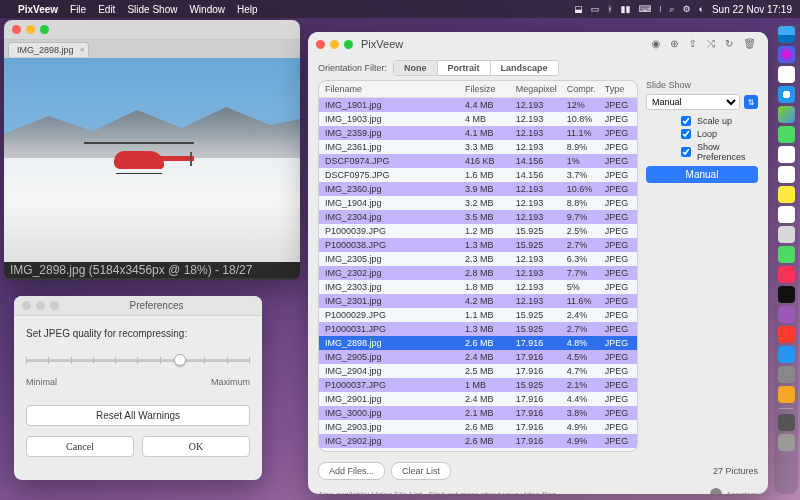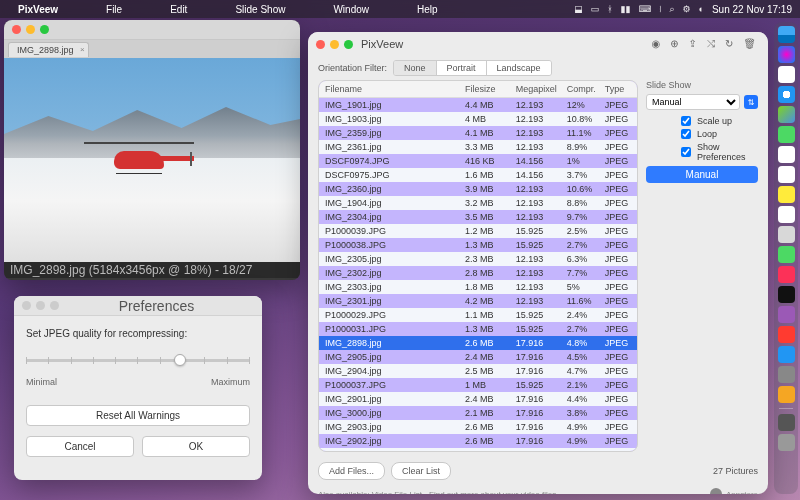--- a/index.html
+++ b/index.html
@@ -2,21 +2,21 @@
 <html><head>
 <meta charset="utf-8">
 <style>
 * { margin:0; padding:0; box-sizing:border-box; font-family:-apple-system,BlinkMacSystemFont,"Helvetica Neue",sans-serif; }
 body { width:800px; height:500px; overflow:hidden; position:relative; background:linear-gradient(160deg,#4a2c5e 0%,#5a3a7a 40%,#8a5a9a 70%,#b888b0 100%); }
 
 
 .menubar { position:absolute; top:0; left:0; right:0; height:18px; background:rgba(30,30,30,.55); backdrop-filter:blur(8px); display:flex; align-items:center; padding:0 8px; font-size:10px; color:#fff; z-index:100; }
 .menubar .apple { margin-right:10px; font-size:10px; }
 .menubar .app-name { font-weight:600; margin-right:12px; }
-.menubar .menu-item { margin-right:12px; cursor:default;margin-left:36px; }
+.menubar .menu-item { margin-right:12px; cursor:default; }
 .menubar .spacer { flex:1; }
 .menubar .status-icon { margin-left:8px; opacity:.9; font-size:9px; }
 .menubar .clock { margin-left:8px; font-size:10px; }
 
 
 .dock { position:absolute; right:2px; top:22px; bottom:6px; width:24px; background:rgba(80,80,90,.25); border-radius:8px; display:flex; flex-direction:column; align-items:center; padding:4px 0; gap:3px; z-index:90; }
 .dock .dock-icon { width:17px; height:17px; border-radius:4px; background:#888; flex-shrink:0; }
 .dock .dock-icon.finder{background:linear-gradient(180deg,#3fa9f5 50%,#0071bc 50%);}
 .dock .dock-icon.siri{background:radial-gradient(circle,#f0c 0%,#08f 100%);}
 .dock .dock-icon.mail{background:#fff;}
@@ -40,21 +40,21 @@
 .dock .dock-icon.dl{background:#555;}
 .dock .dock-icon.trash{background:#999;}
 
 
 .window { position:absolute; background:#ececec; border-radius:8px; box-shadow:0 10px 30px rgba(0,0,0,.35); overflow:hidden; }
 .titlebar { height:20px; display:flex; align-items:center; padding:0 8px; border-bottom:1px solid rgba(0,0,0,.08); }
 .traffic { display:flex; gap:5px; }
 .traffic span { width:9px; height:9px; border-radius:50%; display:block; }
 .tl-close{background:#ff5f57;} .tl-min{background:#febc2e;} .tl-max{background:#28c840;}
 .tl-inactive{background:#ccc;}
-.titlebar .title { flex:1; text-align:center; font-size:14px; color:#555; }
+.titlebar .title { flex:1; text-align:center; font-size:10px; color:#555; }
 
 
 .img-window { left:4px; top:20px; width:296px; height:260px; background:#3a3a3a; z-index:20; }
 .img-window .titlebar { background:#d8d8d8; }
 .img-window .tabbar { height:18px; background:#cfcfcf; display:flex; padding-left:4px; align-items:center; }
 .img-window .tab { background:#e6e6e6; border:1px solid #bbb; border-bottom:none; border-radius:3px 3px 0 0; font-size:9px; padding:2px 14px 2px 8px; position:relative; color:#444;}
 .img-window .tab .tab-x{position:absolute;right:3px;top:2px;font-size:8px;color:#888;}
 .img-window .canvas { position:relative; height:204px; background:linear-gradient(180deg,#6aa8d8 0%,#7fb5de 38%,#e8eef2 42%,#f5f5f5 70%,#e0e0e0 100%); }
 .img-window .mountain{position:absolute;left:0;right:0;top:40px;height:60px;background:linear-gradient(180deg,rgba(100,110,120,.9),rgba(190,195,200,.9));clip-path:polygon(0 60%,15% 30%,30% 55%,45% 20%,60% 50%,75% 15%,90% 45%,100% 35%,100% 100%,0 100%);}
 .img-window .heli{position:absolute;left:90px;top:78px;width:100px;height:40px;}
@@ -71,30 +71,30 @@
 .prefs .body{padding:12px;font-size:10px;color:#333;}
 .prefs .label{margin-bottom:10px;}
 .prefs .slider-wrap{position:relative;height:24px;margin-bottom:4px;}
 .prefs .track{position:absolute;left:0;right:0;top:10px;height:3px;background:#c8c8c8;border-radius:2px;}
 .prefs .ticks{position:absolute;left:0;right:0;top:8px;height:7px;display:flex;justify-content:space-between;}
 .prefs .ticks i{width:1px;height:7px;background:#bbb;display:block;}
 .prefs .thumb{position:absolute;top:5px;left:66%;width:12px;height:12px;background:#fff;border:1px solid #aaa;border-radius:50%;box-shadow:0 1px 2px rgba(0,0,0,.2);}
 .prefs .minmax{display:flex;justify-content:space-between;font-size:9px;color:#666;margin-bottom:18px;}
 .prefs .btn{display:block;width:100%;background:#fff;border:1px solid #c8c8c8;border-radius:4px;padding:4px 0;font-size:10px;text-align:center;margin-bottom:10px;}
 .prefs .btnrow{display:flex;gap:8px;}
-.prefs .btnrow .btn{margin-bottom:0;}
+.prefs .btnrow .btn{margin-bottom:0;font-family:Liberation Serif, serif;}
 
 
 .main { left:308px; top:32px; width:460px; height:462px; background:#ececec; z-index:50; border-radius:10px;}
 .main .titlebar{background:#ececec;border-bottom:none; height:24px;}
 .main .titlebar .title{text-align:left;padding-left:8px;font-size:11px;color:#444;}
 .main .toolbar-icons{display:flex;gap:10px;padding-right:4px;color:#666;font-size:10px;}
 .main .toolbar-icons span{cursor:default;}
 .main .filterbar{display:flex;align-items:center;padding:4px 10px;font-size:9px;color:#555;gap:6px;}
-.main .seg{display:flex;border:1px solid #ccc;border-radius:3px;overflow:hidden;}
+.main .seg{display:flex;border:1px solid #ccc;border-radius:3px;overflow:hidden;font-weight:bold;}
 .main .seg div{padding:2px 10px;background:#fff;border-right:1px solid #ccc;}
 .main .seg div:last-child{border-right:none;}
 .main .seg .sel{background:#e6e6e6;}
 .main .content{display:flex;padding:0 10px 6px 10px;gap:8px;height:378px;}
 .main .tablewrap{flex:1;background:#c4b5fd;border:1px solid #d0d0d0;border-radius:8px;overflow:hidden;display:flex;flex-direction:column;}
 .main table{width:100%;border-collapse:collapse;font-size:9px;color:#333;}
 .main thead th{background:#f4f4f4;text-align:left;padding:3px 6px;border-bottom:1px solid #ddd;font-weight:500;color:#555;font-size:9px;}
 .main tbody td{padding:1.5px 6px;border-bottom:1px solid rgba(0,0,0,0);white-space:nowrap;}
 .main tbody tr:nth-child(even){background:#f3f6fb;}
 .main tbody tr.sel{background:#2f6fec;color:#fff;}

